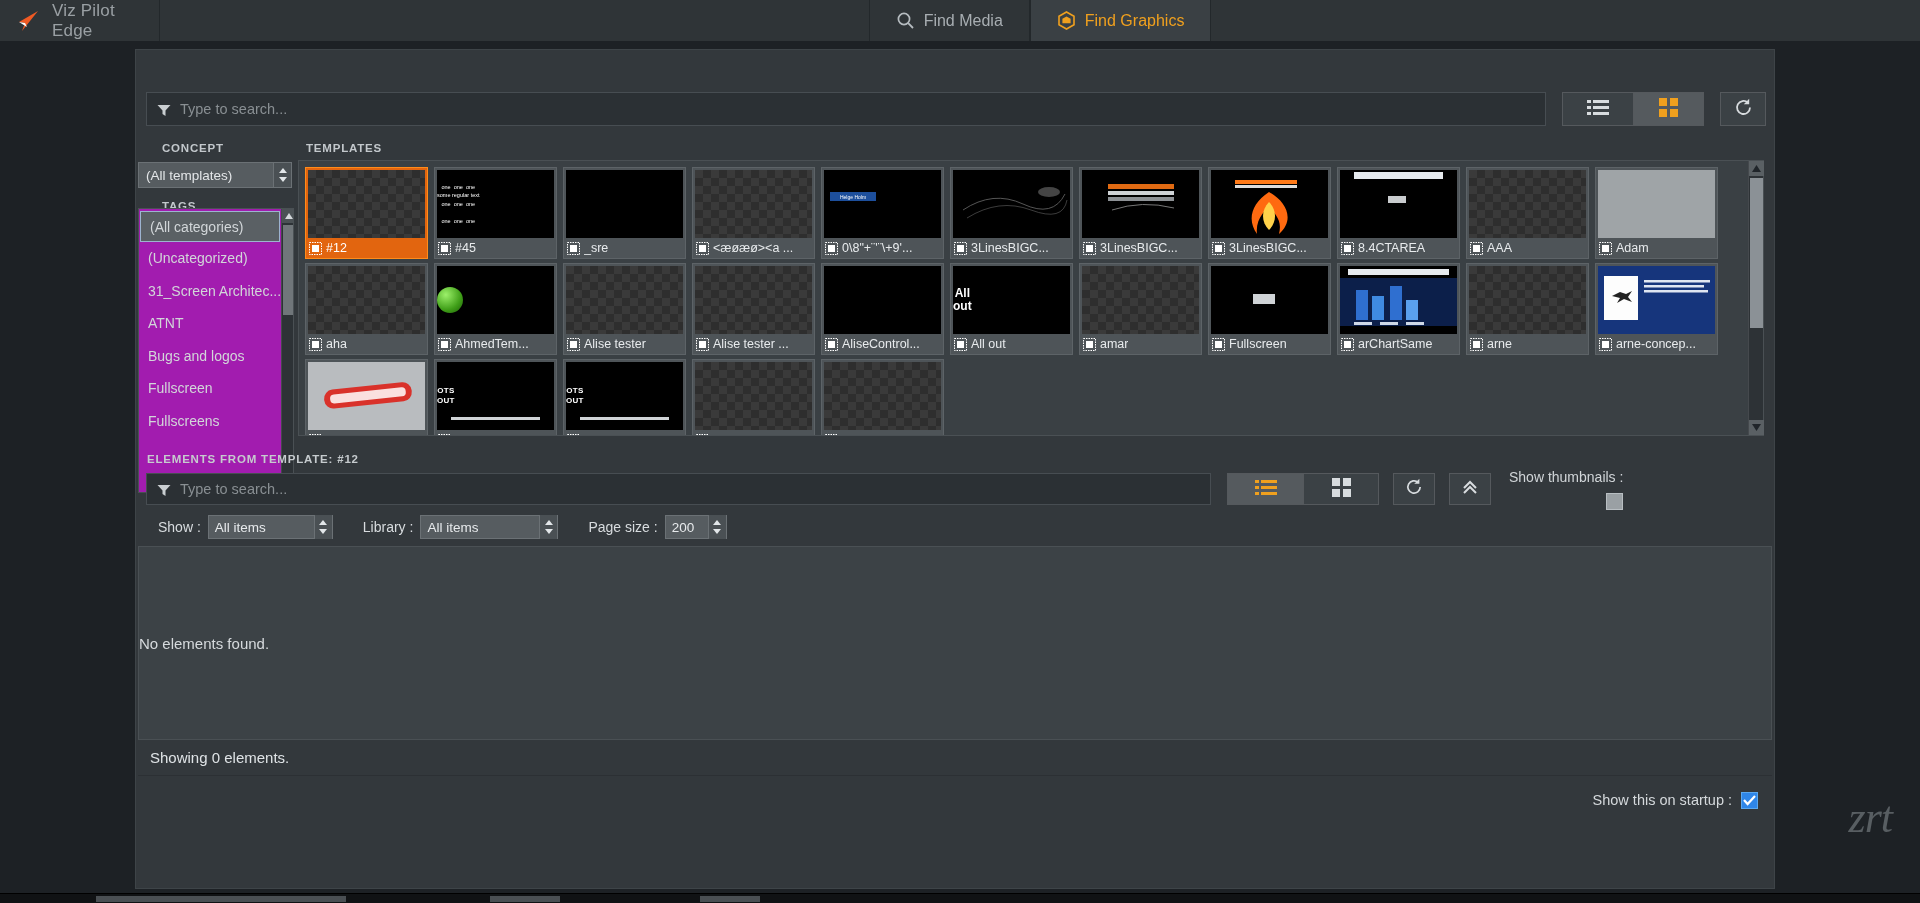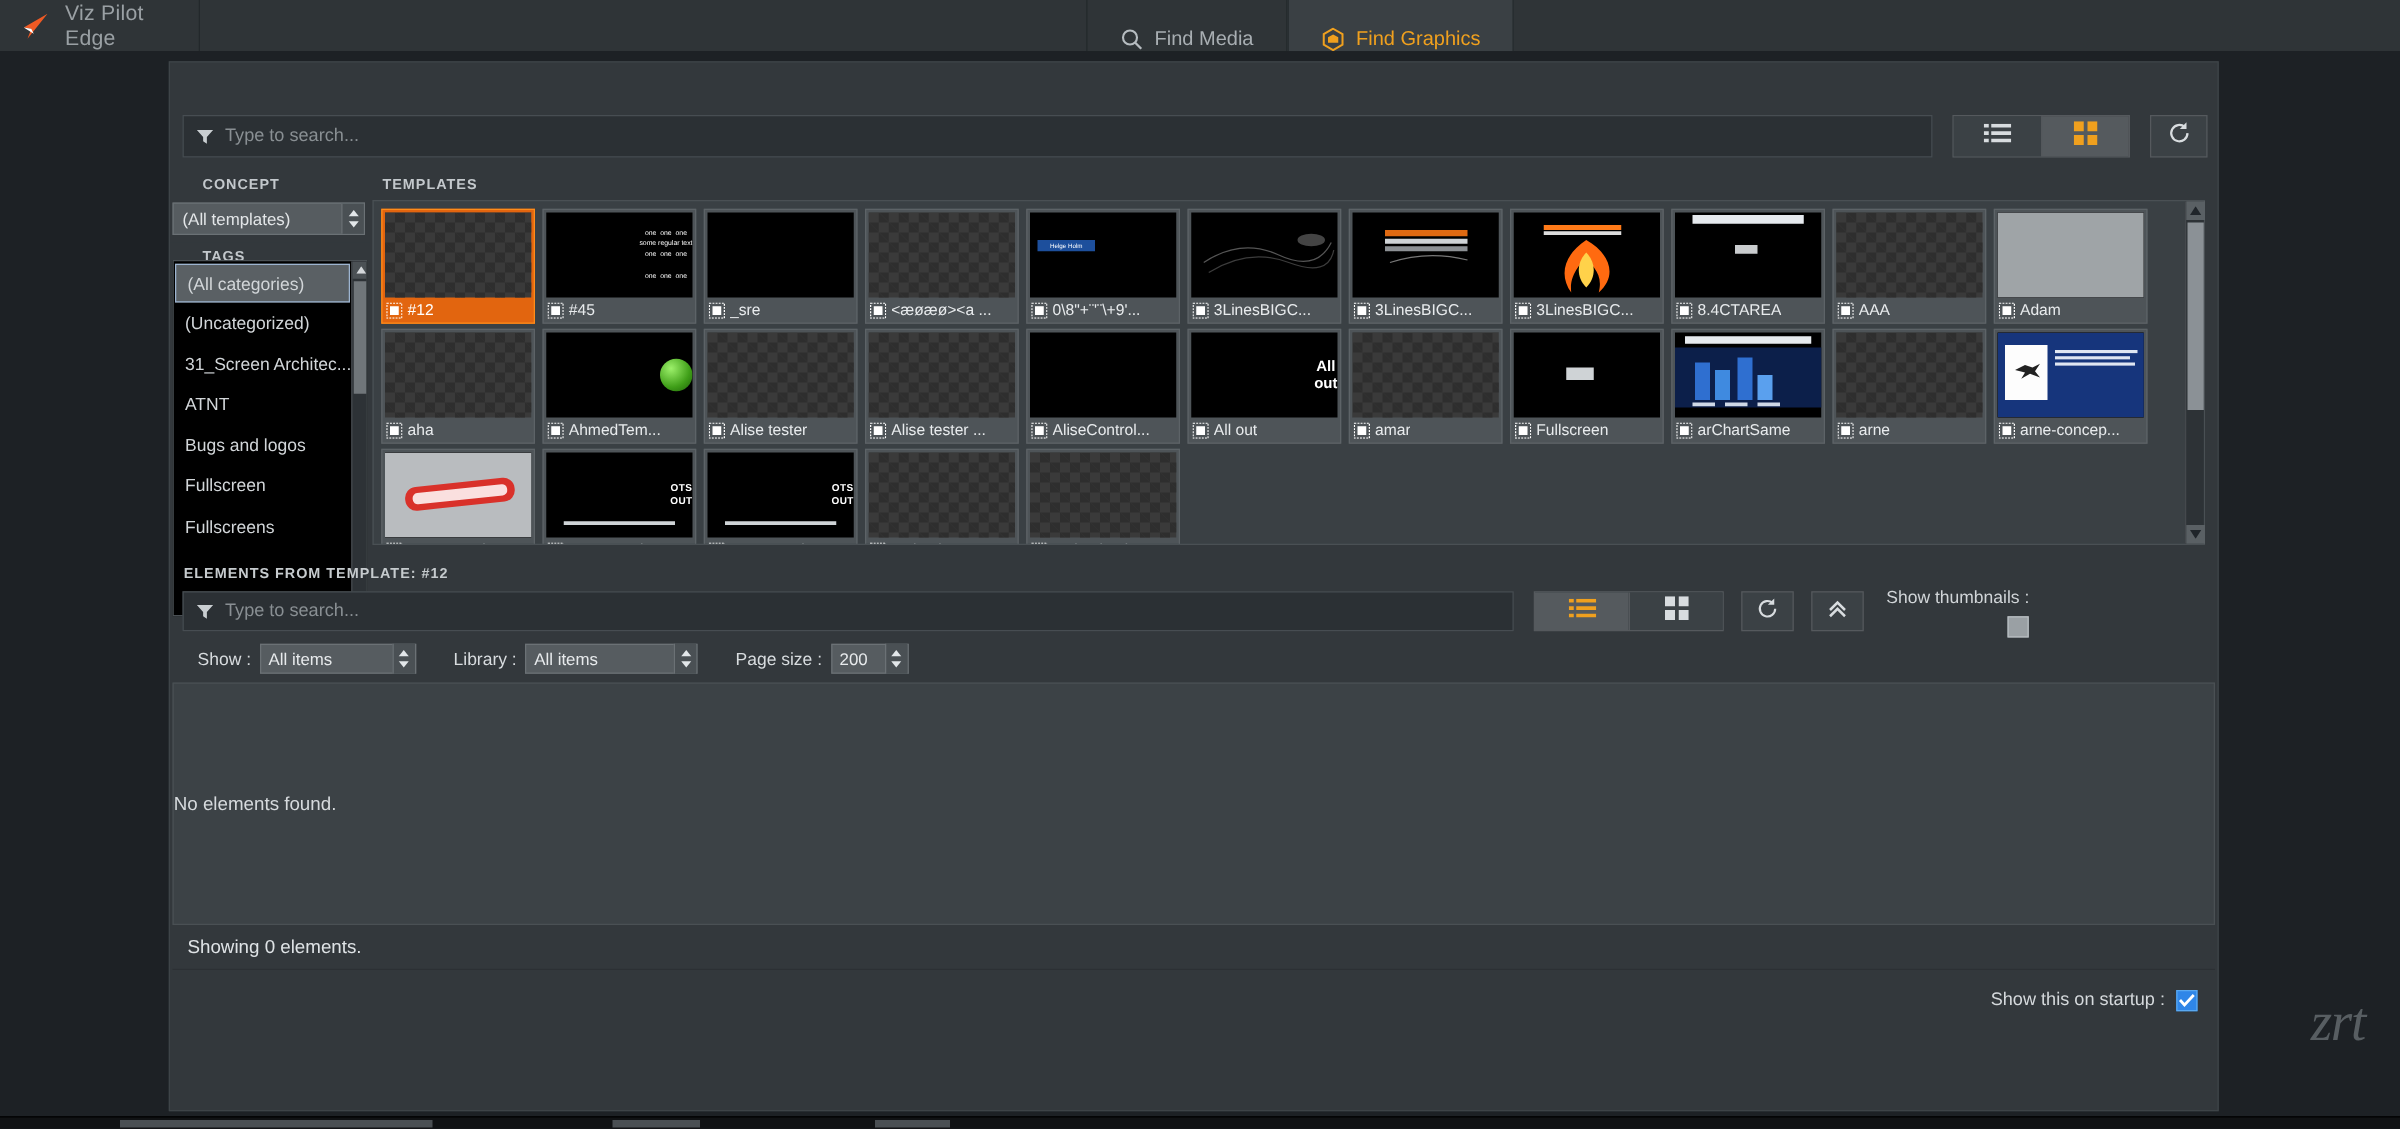--- a/index.html
+++ b/index.html
@@ -21,21 +21,21 @@
     padding-left: 14px; border-right: 1px solid #23282b;
   }
   .brand-logo { width: 26px; height: 22px; position: relative; }
   .brand-name {
     font-size: 17px; color: #9aa0a4; letter-spacing: .2px;
   }
   .tabstrip {
     flex: 1; display: flex; align-items: stretch; justify-content: center;
   }
   .tab {
-    display: flex; align-items: flex-end; gap: 9px;
+    display: flex; align-items: center; gap: 9px;
     padding: 0 26px; font-size: 16px; color: #a8aeb2;
     border-left: 1px solid #23282b; border-right: 1px solid #23282b;
     background: #2f3437; cursor: pointer;
   }
   .tab.active { background: #3a4044; color: #f0a01e; }
   .tab-icon { width: 19px; height: 19px; display:block; }
 
   
   .workspace {
     position: absolute; top: 41px; left: 0; width: 1920px; height: 862px;
@@ -99,21 +99,21 @@
   .concept-select .lbl {
     flex: 1; padding-left: 7px; font-size: 13.5px; color: #e3e6e8;
     white-space: nowrap; overflow: hidden;
   }
   .spin {
     width: 18px; height: 24px; background: #4a5054; border-left: 1px solid #6b7175;
     display: flex; flex-direction: column; align-items: center; justify-content: center; gap: 2px;
   }
   .tags-wrap {
     position: absolute; left: 2px; top: 72px; right: 2px; height: 285px;
-    background: #000000; border: 1px solid #4a5054; overflow: hidden;
+    background: #a21caf; border: 1px solid #4a5054; overflow: hidden;
     display: flex;
   }
   .tags-list { flex: 1; padding-top: 2px; }
   .tag-item {
     height: 32.5px; display: flex; align-items: center; padding-left: 9px;
     font-size: 14px; color: #d2d6d9; cursor: pointer;
     white-space: nowrap; overflow: hidden;
   }
   .tag-item.selected {
     background: #5a6064; border: 1px solid #9db4d0; margin: 0 1px;
@@ -268,21 +268,21 @@
   }
 
   
   .taskbar {
     position: absolute; left: 0; bottom: 0; width: 1920px; height: 10px;
     background: #101214; border-top: 1px solid #000;
   }
   .tb-item { position: absolute; top: 2px; height: 6px; background: #4a4f53; }
 
   
-  .t-center { position:absolute; inset:0; display:flex; align-items:center; justify-content:flex-end;border-radius:24px; }
+  .t-center { position:absolute; inset:0; display:flex; align-items:center; justify-content:flex-start;border-radius:24px; }
   .t-text { color:#fff; font-size:5.5px; line-height:1.55; text-align:center; }
   .t-bigtext { color:#fff; font-size:12px; font-weight:bold; text-align:center; line-height:1.05; }
   .t-ots { color:#fff; font-size:8px; font-weight:bold; text-align:center; line-height:1.2; letter-spacing:.3px;}
   .t-band {
     position:absolute; left:6px; top:22px; width:46px; height:9px;
     background:#1d4f9c; color:#fff; font-size:5px; display:flex; align-items:center; justify-content:center;
   }
   .t-ball {
     width:26px; height:26px; border-radius:50%;
     background: radial-gradient(circle at 34% 30%, #9cf06a, #3f9e18 60%, #1d5e08);

